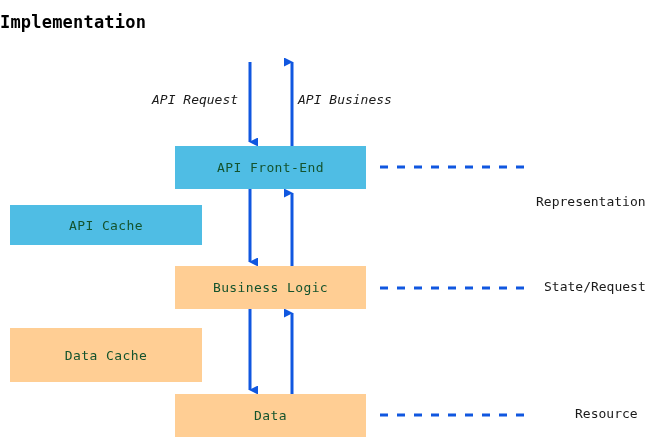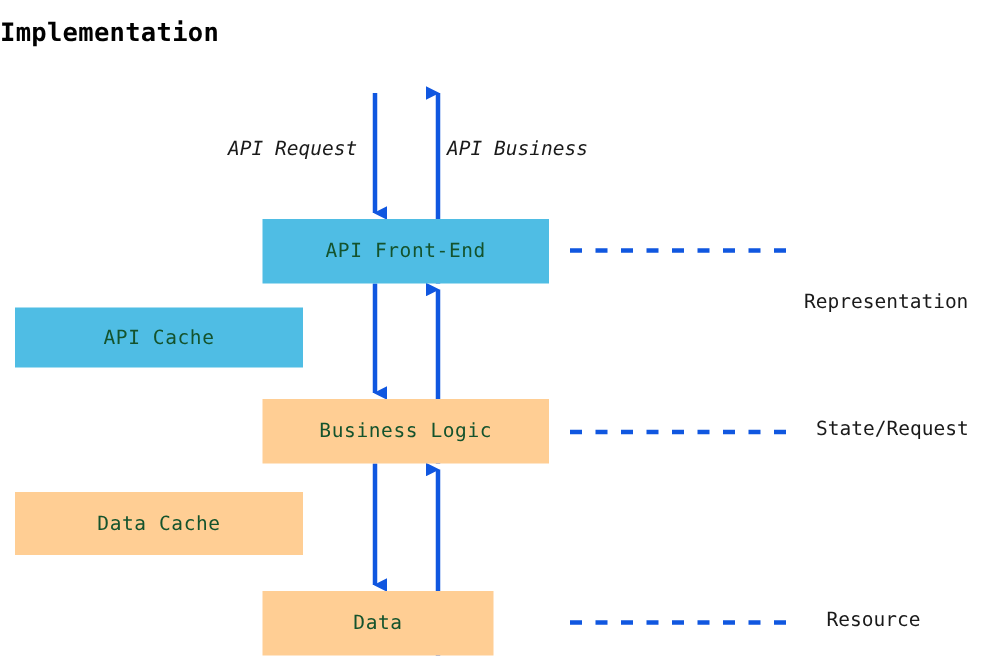--- a/index.html
+++ b/index.html
@@ -89,22 +89,22 @@
 
   <div class="edge-label" style="left:152px; top:92px;">API Request</div>
   <div class="edge-label" style="left:298px; top:92px;">API Business</div>
 
   <div class="box" style="left:175px; top:146px; width:191px; height:43px; background:#4FBDE4;">API Front-End</div>
 
   <div class="box" style="left:10px; top:205px; width:192px; height:40px; background:#4FBDE4;">API Cache</div>
 
   <div class="box" style="left:175px; top:266px; width:191px; height:43px; background:#FFCE94;">Business Logic</div>
 
-  <div class="box" style="left:10px; top:328px; width:192px; height:42px; background:#FFCE94;">Data Cache</div>
+  <div class="box" style="left:10px; top:328px; width:192px; height:54px; background:#FFCE94;">Data Cache</div>
 
 
-  <div class="box" style="left:175px; top:394px; width:154px; height:43px; background:#FFCE94;">Data</div>
+  <div class="box" style="left:175px; top:394px; width:191px; height:43px; background:#FFCE94;">Data</div>
 
   <div class="side-label" style="left:536px; top:158px;margin-top:36px;">Representation</div>
   <div class="side-label" style="left:544px; top:279px;">State/Request</div>
-  <div class="side-label" style="left:551px; top:406px;">Resource</div>
+  <div class="side-label" style="left:575px; top:406px;">Resource</div>
 
 </div>
 
 </body></html>

